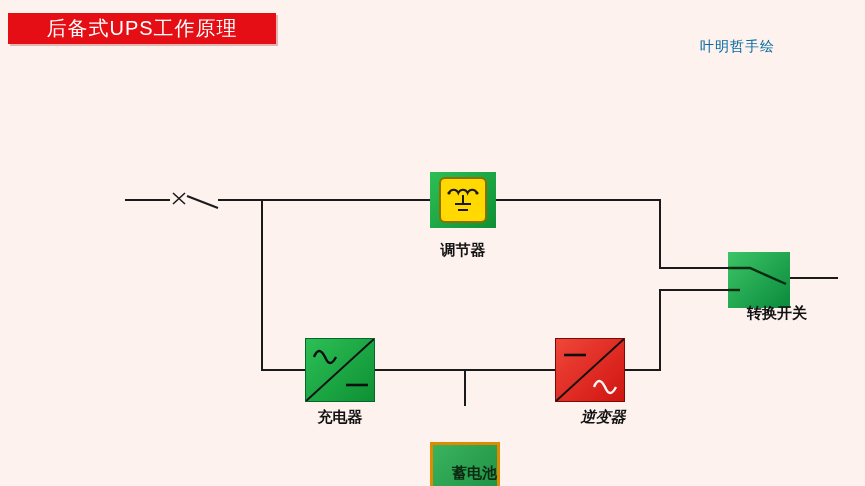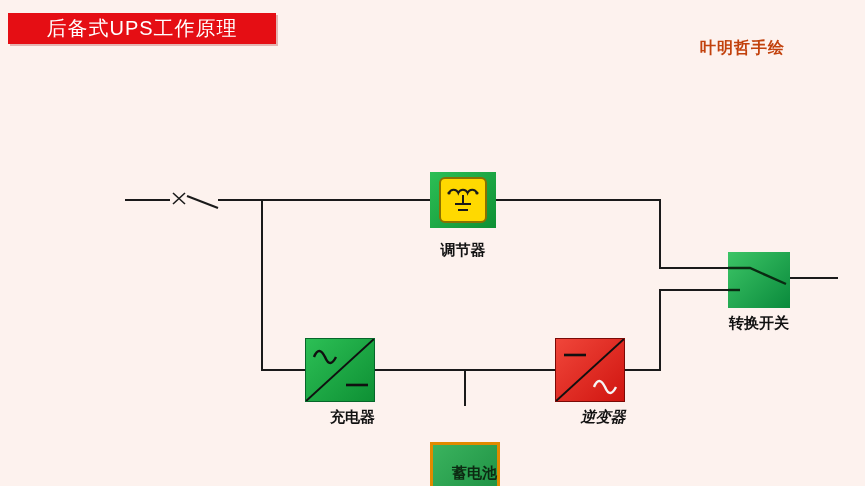--- a/index.html
+++ b/index.html
@@ -29,23 +29,23 @@
     align-items: center;
     justify-content: center;
     letter-spacing: 1px;
     box-shadow: 2px 2px 0 rgba(150,0,0,0.25);
   }
   .credit {
     position: absolute;
     left: 700px;
     top: 38px;
     width: 150px;
-    font-size: 16px;
-    font-weight: bold;
-    color: #c2410c;
+    font-size: 14px;
+    font-weight: normal;
+    color: #0369a1;
     letter-spacing: 1px;
   }
   
   #wires {
     position: absolute;
     left: 0;
     top: 0;
     width: 865px;
     height: 486px;
   }
@@ -115,22 +115,22 @@
   .comp svg { display: block; }
   
   .lbl {
     position: absolute;
     font-size: 15px;
     font-weight: bold;
     color: #111111;
     text-align: center;
   }
   .lbl-regulator { left: 430px; top: 241px; width: 66px; }
-  .lbl-transfer  { left: 711px; top: 314px; width: 96px; }
-  .lbl-charger   { left: 305px; top: 408px; width: 70px; text-align: right; }
+  .lbl-transfer  { left: 711px; top: 304px; width: 96px; text-align: right; }
+  .lbl-charger   { left: 305px; top: 408px; width: 70px; }
   .lbl-inverter  { left: 568px; top: 408px; width: 70px; font-style: italic; }
 </style>
 </head>
 <body>
 
 <div id="canvas">
 
   <div class="banner">
     <span>后备式UPS工作原理</span>
   </div>

